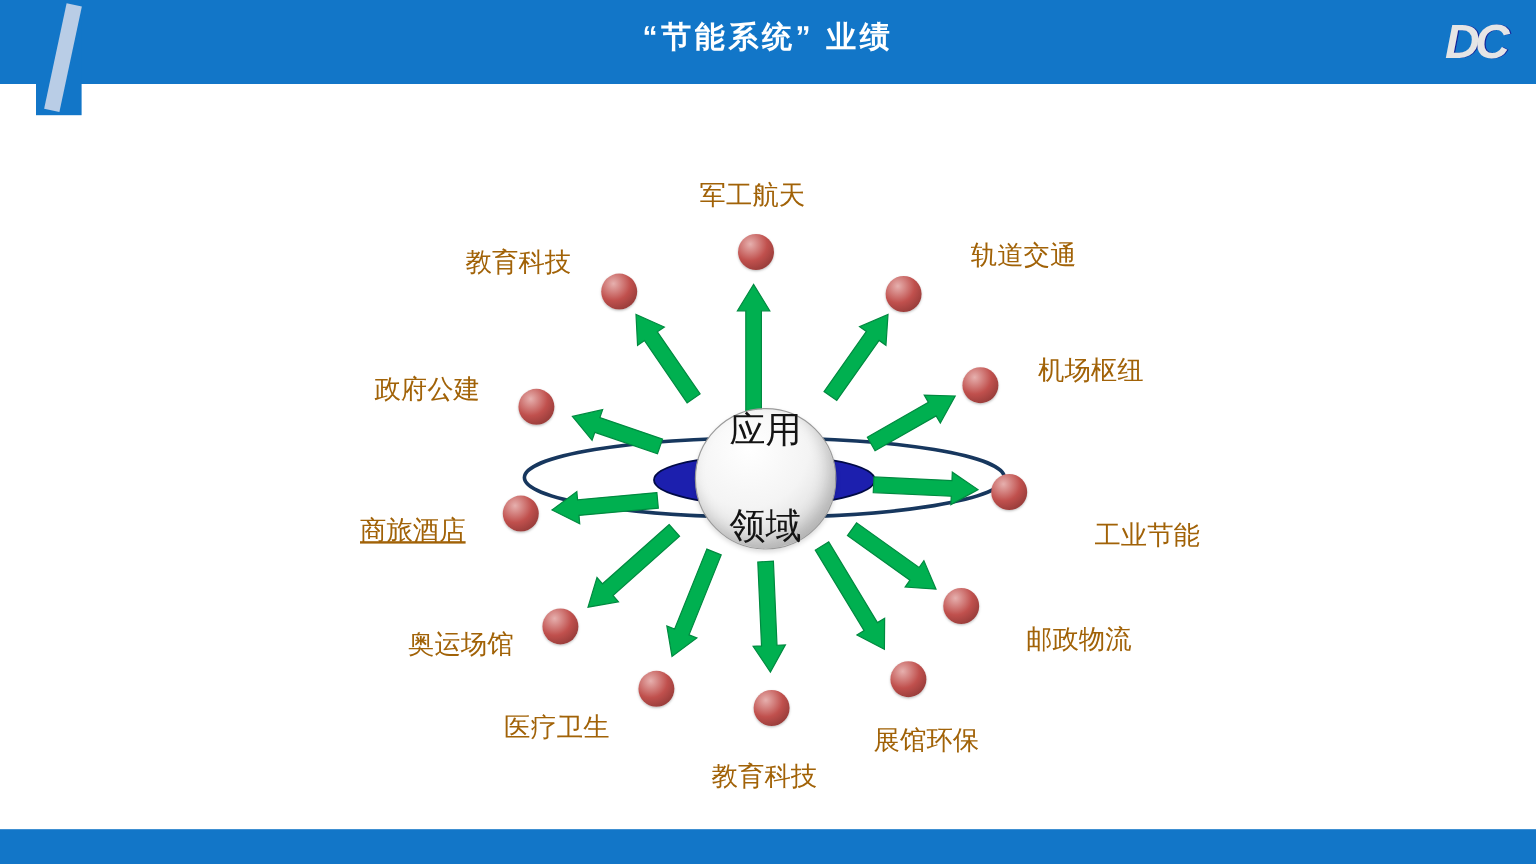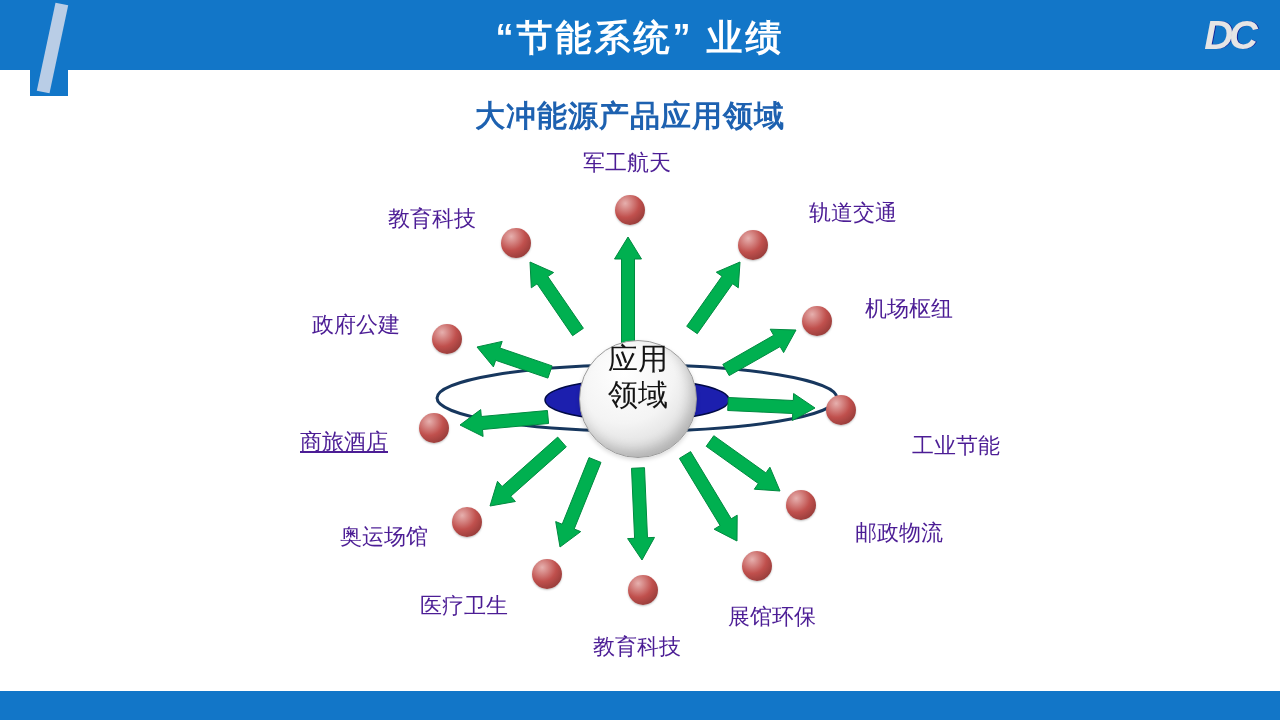--- a/index.html
+++ b/index.html
@@ -2,68 +2,67 @@
 <html><head>
 <meta charset="utf-8">
 <style>
   html,body{margin:0;padding:0;background:#fff;}
   .slide{position:relative;width:1280px;height:720px;overflow:hidden;
          font-family:"Liberation Sans",sans-serif;background:#ffffff;}
 
   
   .header{position:absolute;left:0;top:0;width:1280px;height:70px;background:#1276c8;}
   .header-title{position:absolute;left:0;top:14px;width:100%;text-align:center;
-                color:#ffffff;font-size:36px;font-weight:bold;letter-spacing:3px;}
+                color:#ffffff;font-size:25px;font-weight:bold;letter-spacing:3px;}
   .logo{position:absolute;right:18px;top:13px;display:flex;align-items:center;color:#e5e5e5;}
   .logo-dc{font-style:italic;font-weight:900;font-size:40px;letter-spacing:-4px;margin-right:8px;
            text-shadow:1px 0 0 #12249a;}
   .logo-name{font-weight:bold;font-size:27px;letter-spacing:1px;}
 
   
   .deco-bar{position:absolute;left:30px;top:0;width:38px;height:96px;background:#1276c8;}
   .deco-ribbon{position:absolute;left:46px;top:3px;width:13px;height:90px;background:#b9cde6;
                transform:rotate(12deg);}
 
   
   .slide-title{position:absolute;left:0;top:96px;width:1260px;text-align:center;
                font-size:30px;font-weight:bold;color:#1d61b0;letter-spacing:1px;}
 
   
   #diagram-svg{position:absolute;left:0;top:0;width:1280px;height:720px;}
   .center-circle{position:absolute;left:579px;top:340px;width:116px;height:116px;border-radius:50%;
                  background:radial-gradient(circle at 38% 28%, #ffffff 0%, #f4f4f4 45%, #c9c9c9 100%);
                  border:1px solid #9a9a9a;
                  box-shadow:inset -5px -7px 12px rgba(0,0,0,0.18), 0 2px 4px rgba(0,0,0,0.15);
-                 display:flex;flex-direction:column;align-items:center;justify-content:flex-start;
+                 display:flex;flex-direction:column;align-items:center;justify-content:space-between;
                  font-family:"DejaVu Serif",serif;font-size:30px;color:#141414;line-height:1.2;}
   .sphere{position:absolute;width:30px;height:30px;border-radius:50%;
           background:radial-gradient(circle at 34% 28%, #e6b0ae 0%, #c0504d 48%, #7c2f2d 100%);
           box-shadow:0 1px 2px rgba(0,0,0,0.25);}
   .node-label{position:absolute;transform:translate(-50%,-50%);white-space:nowrap;
-              font-family:"DejaVu Serif",serif;font-size:22px;color:#4c1d95;}
+              font-family:"DejaVu Serif",serif;font-size:22px;color:#a16207;}
 
   
   .footer{position:absolute;left:0;bottom:0;width:1280px;height:29px;background:#1276c8;}
 </style>
 </head>
 <body>
 
 <div class="slide">
 
   <div class="header">
     <div class="header-title">“节能系统” 业绩</div>
     <div class="logo">
       <span class="logo-dc">DC</span>
     </div>
   </div>
 
   <div class="deco-bar"></div>
   <div class="deco-ribbon"></div>
 
-  <div class="slide-title">大冲能源产品应用领域</div>
 
   <svg id="diagram-svg" viewBox="0 0 1280 720">
       <ellipse cx="637" cy="398" rx="200" ry="33" fill="none" stroke="#17375e" stroke-width="3"></ellipse>
       <ellipse cx="637" cy="400" rx="92" ry="21" fill="#1c1fae" stroke="#000a46" stroke-width="1.5"></ellipse>
       <polygon points="634.5,343 634.5,259 641.5,259 628,237 614.5,259 621.5,259 621.5,343" fill="#00b050" stroke="#008a40" stroke-width="1"></polygon>
       <polygon points="697.3,333.7 732.6,283.7 738.3,287.8 740,262 716.3,272.2 722,276.2 686.7,326.3" fill="#00b050" stroke="#008a40" stroke-width="1"></polygon>
       <polygon points="729.2,375.6 780.1,346.6 783.6,352.6 796,330 770.2,329.2 773.7,335.3 722.8,364.4" fill="#00b050" stroke="#008a40" stroke-width="1"></polygon>
       <polygon points="727.7,410.5 792.7,413.5 792.4,420.5 815,408 793.6,393.5 793.3,400.5 728.3,397.5" fill="#00b050" stroke="#008a40" stroke-width="1"></polygon>
       <polygon points="706.2,446.3 758.3,483.5 754.3,489.2 780,491 769.9,467.2 765.9,472.9 713.8,435.7" fill="#00b050" stroke="#008a40" stroke-width="1"></polygon>
       <polygon points="679.4,458.4 720.1,525.5 714.1,529.2 737,541 737.2,515.2 731.2,518.8 690.6,451.6" fill="#00b050" stroke="#008a40" stroke-width="1"></polygon>

